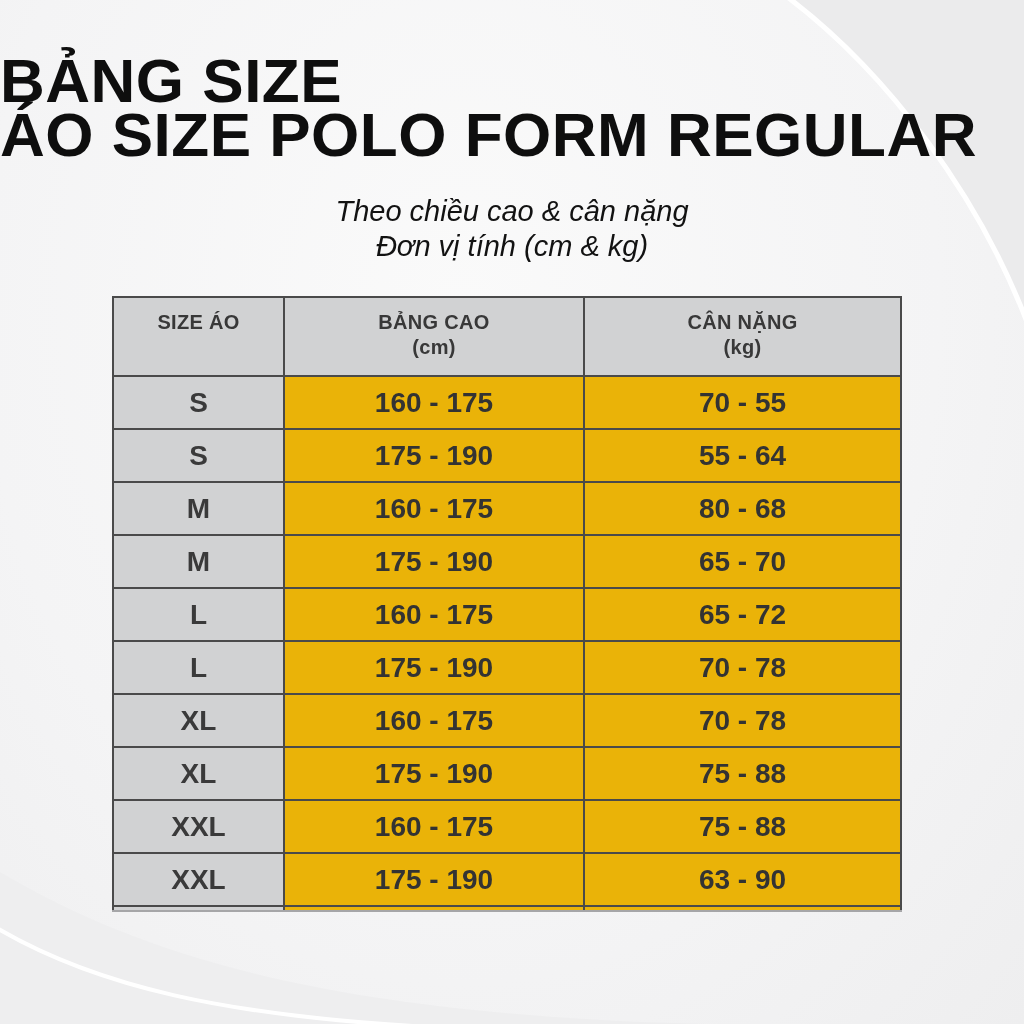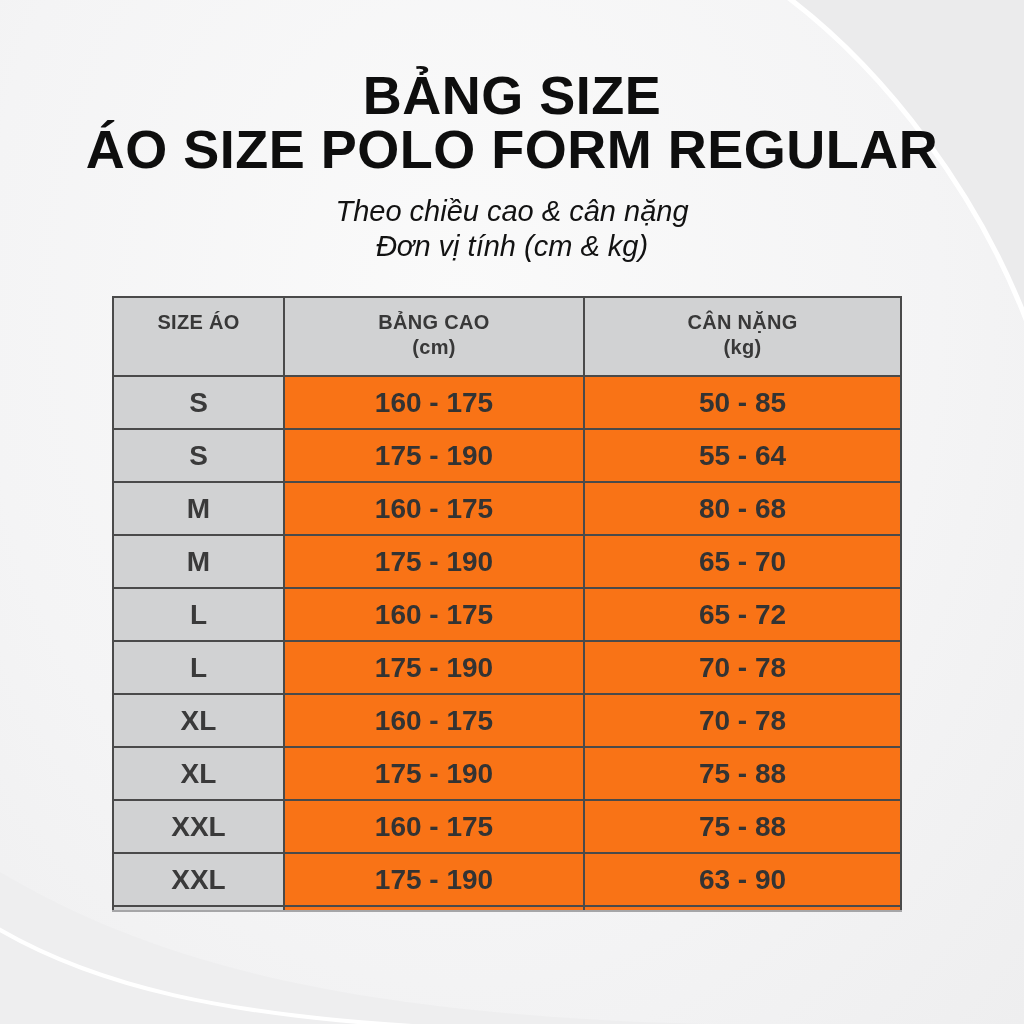--- a/index.html
+++ b/index.html
@@ -14,25 +14,25 @@
     position: absolute;
     inset: 0;
     width: 1024px;
     height: 1024px;
     pointer-events: none;
   }
   .content { position: absolute; inset: 0; }
 
   .title {
     position: absolute;
-    top: 68px;
+    top: 54px;
     left: 0; right: 0;
-    text-align: center;
+    text-align: left;
     font-weight: bold;
-    font-size: 54px;
+    font-size: 62px;
     line-height: 54px;
     letter-spacing: 0.5px;
     color: #0e0e0e;
   }
   .subtitle {
     position: absolute;
     top: 194px;
     left: 0; right: 0;
     text-align: center;
     font-style: italic;
@@ -67,21 +67,21 @@
     letter-spacing: 0.3px;
     vertical-align: top;
     padding-top: 12px;
   }
   .size-table thead th .hline {
     display: block;
     height: 25px;
     line-height: 25px;
   }
   .size-table tbody td {
-    background: #f97316;
+    background: #eab308;
     height: 53px;
     font-weight: bold;
     font-size: 28px;
     color: #333333;
   }
   .size-table tbody td.col-size {
     background: #d1d2d3;
     color: #3a3a3a;
   }
   .size-table tr.sliver td {
@@ -130,21 +130,21 @@
         <th>
           <span class="hline">CÂN NẶNG</span>
           <span class="hline">(kg)</span>
         </th>
       </tr>
     </thead>
     <tbody>
       <tr>
         <td class="col-size">S</td>
         <td>160 - 175</td>
-        <td>50 - 85</td>
+        <td>70 - 55</td>
       </tr>
       <tr>
         <td class="col-size">S</td>
         <td>175 - 190</td>
         <td>55 - 64</td>
       </tr>
       <tr>
         <td class="col-size">M</td>
         <td>160 - 175</td>
         <td>80 - 68</td>

